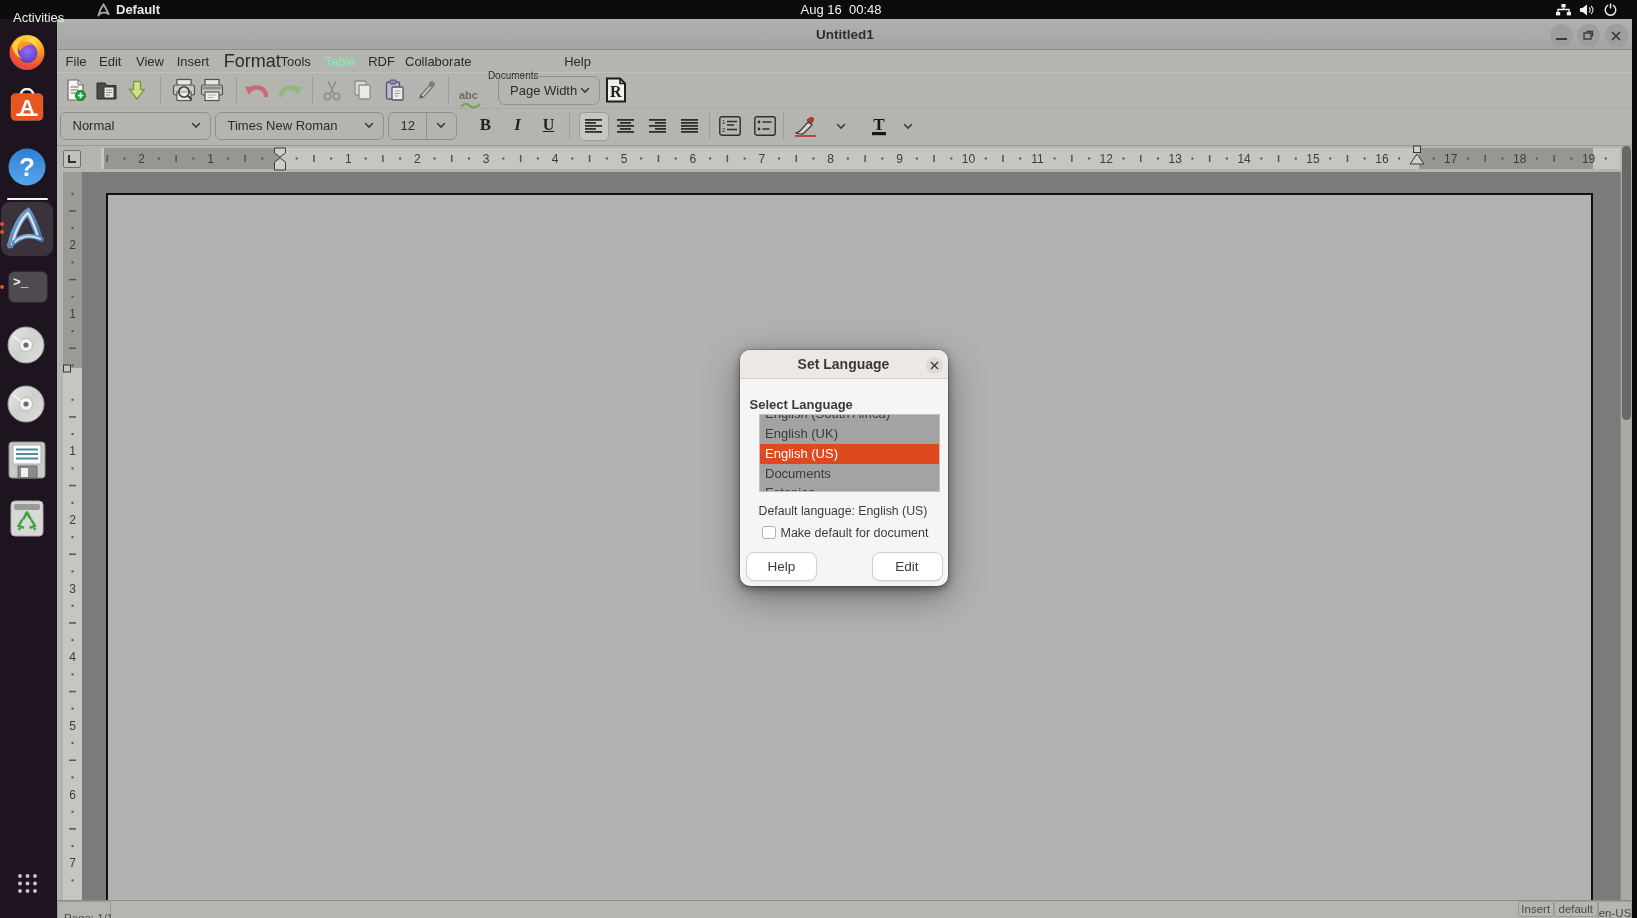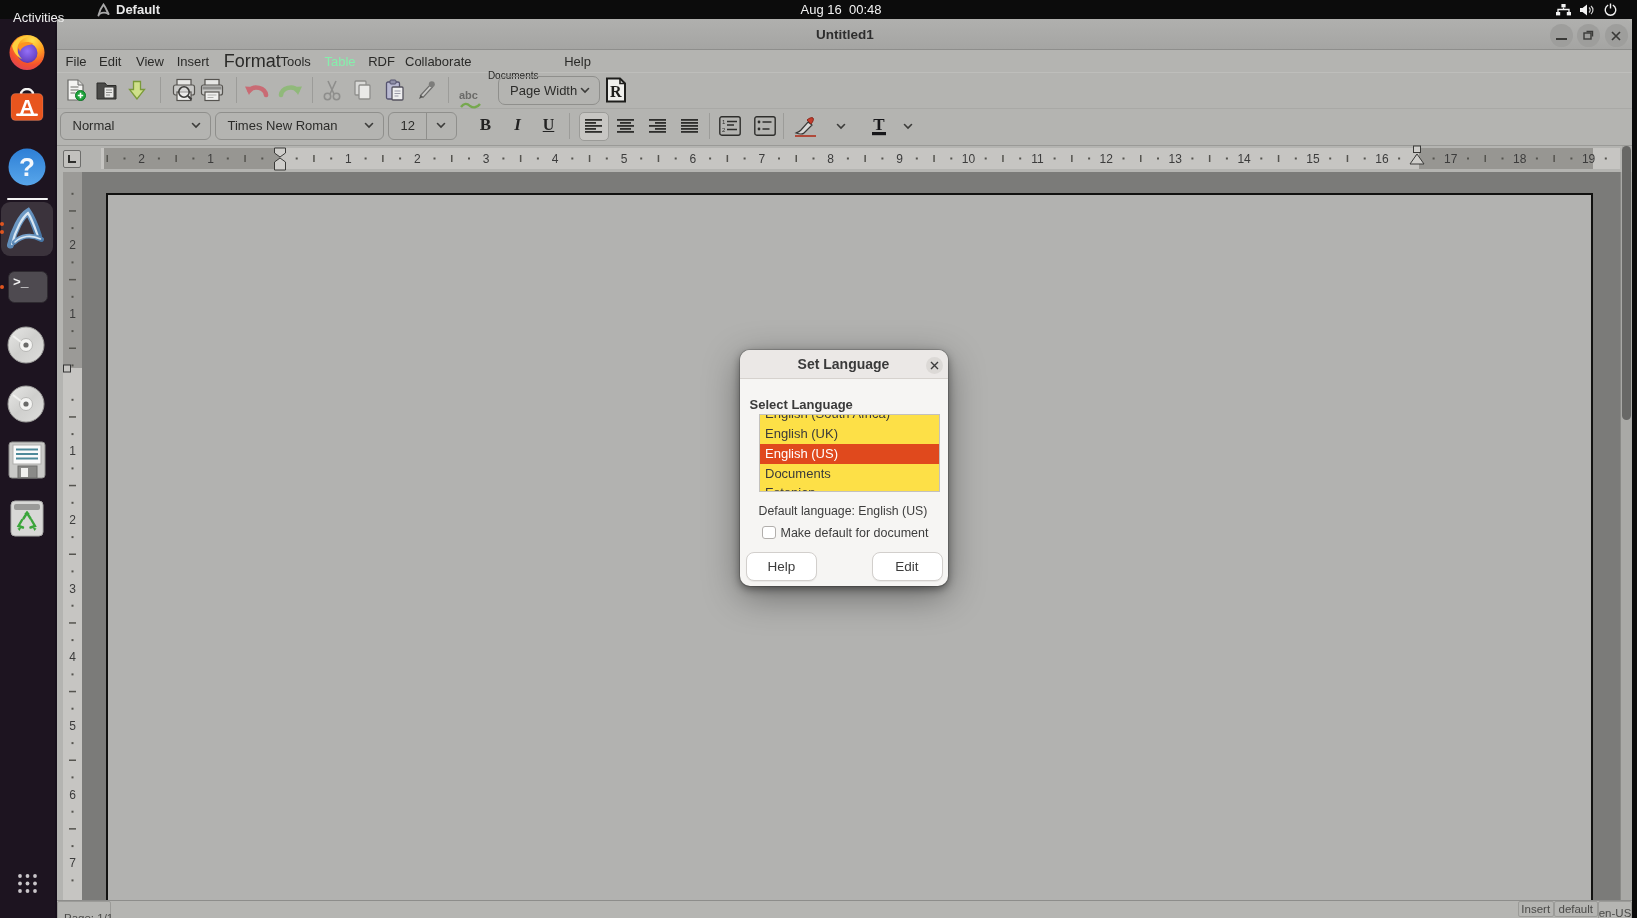--- a/index.html
+++ b/index.html
@@ -586,21 +586,21 @@
 <div class="abs" style="left:1598px;top:901px;width:34px;height:24px;border:1px solid #9b9b98;border-radius:2px;display:flex;align-items:center;justify-content:center;font-size:11.5px;color:#4a4a48;z-index:36;white-space:nowrap;">en-US</div>
 <div class="abs" style="left:739.5px;top:349.5px;width:208px;height:236.5px;background:#f6f5f3;border-radius:10px;box-shadow:0 0 0 1px rgba(0,0,0,0.15), 0 3px 9px rgba(0,0,0,0.45), 0 10px 36px rgba(0,0,0,0.40);z-index:60;"></div>
 <div class="abs" style="left:739.5px;top:349.5px;width:208px;height:29.5px;background:#ebe8e6;border-radius:10px 10px 0 0;border-bottom:1px solid #d6d2ce;z-index:61;"></div>
 <div class="abs" style="left:739.5px;top:349.5px;width:208px;height:29.5px;display:flex;align-items:center;justify-content:center;font-size:14px;font-weight:bold;color:#3a3a3a;z-index:62;">Set Language</div>
 <div class="abs ico" style="left:925.5px;top:356.5px;width:17px;height:17px;border-radius:50%;background:#dcd9d6;z-index:63;">
     <svg width="9" height="9" viewBox="0 0 9 9">
       <path d="M1 1l7 7M8 1l-7 7" stroke="#3c3c3c" stroke-width="1.4"></path>
     </svg>
   </div>
 <div class="abs" style="left:749.5px;top:390px;font-size:13px;font-weight:bold;color:#3a3a3a;z-index:62;margin-top:7px;">Select Language</div>
-<div class="abs" style="left:758.5px;top:413.5px;width:181.5px;height:78.5px;background:#fde047;border:1px solid #c3c1be;z-index:62;overflow:hidden;">
+<div class="abs" style="left:758.5px;top:413.5px;width:181.5px;height:78.5px;background:#a3a3a3;border:1px solid #c3c1be;z-index:62;overflow:hidden;">
     <div style="position:absolute;left:0;top:-11px;width:100%;height:20px;display:flex;align-items:center;padding-left:5.5px;font-size:13px;color:#3a3a3a;">English (South Africa)</div>
     <div style="position:absolute;left:0;top:9px;width:100%;height:20px;display:flex;align-items:center;padding-left:5.5px;font-size:13px;color:#3a3a3a;">English (UK)</div>
     <div style="position:absolute;left:0;top:29px;width:100%;height:20px;display:flex;align-items:center;padding-left:5.5px;font-size:13px;background:#e0491d;color:#fff;">English (US)</div>
     <div style="position:absolute;left:0;top:49px;width:100%;height:20px;display:flex;align-items:center;padding-left:5.5px;font-size:13px;color:#3a3a3a;">Documents</div>
     <div style="position:absolute;left:0;top:68px;width:100%;height:20px;display:flex;align-items:center;padding-left:5.5px;font-size:13px;color:#3a3a3a;">Estonian</div>
   </div>
 <div class="abs" style="left:758.5px;top:503.5px;font-size:12.3px;color:#3c3c3c;z-index:62;white-space:nowrap;">Default language: English (US)</div>
 <div class="abs" style="left:762px;top:525.5px;width:13.5px;height:13.5px;background:#fff;border:1px solid #b2afac;border-radius:3px;z-index:62;"></div>
 <div class="abs" style="left:780.5px;top:525.5px;font-size:12.5px;color:#3c3c3c;z-index:62;white-space:nowrap;">Make default for document</div>
 <div class="abs" style="left:746px;top:551.5px;width:71px;height:29px;background:#fff;border:1px solid #d2cfcc;border-radius:8px;display:flex;align-items:center;justify-content:center;font-size:13.5px;color:#3c3c3c;z-index:62;box-shadow:0 1px 1px rgba(0,0,0,0.06);">Help</div>

